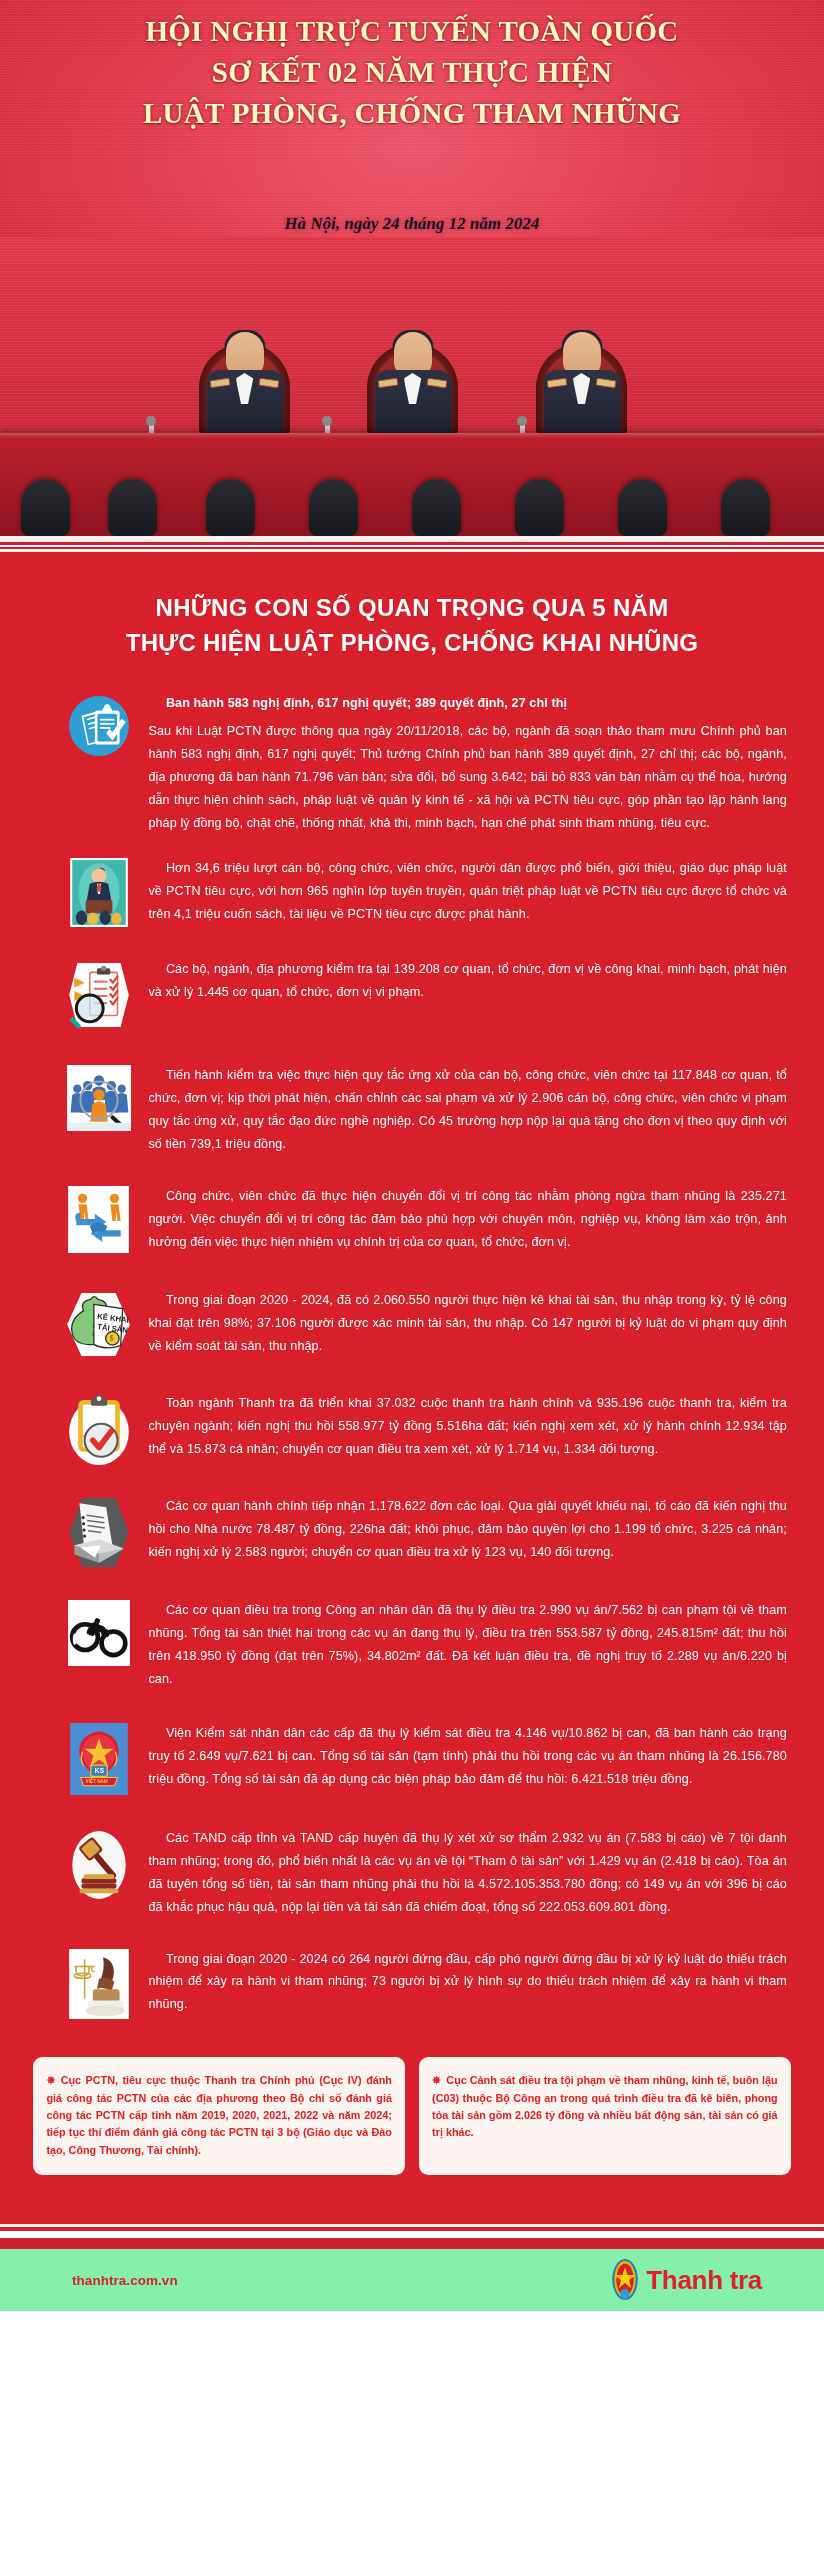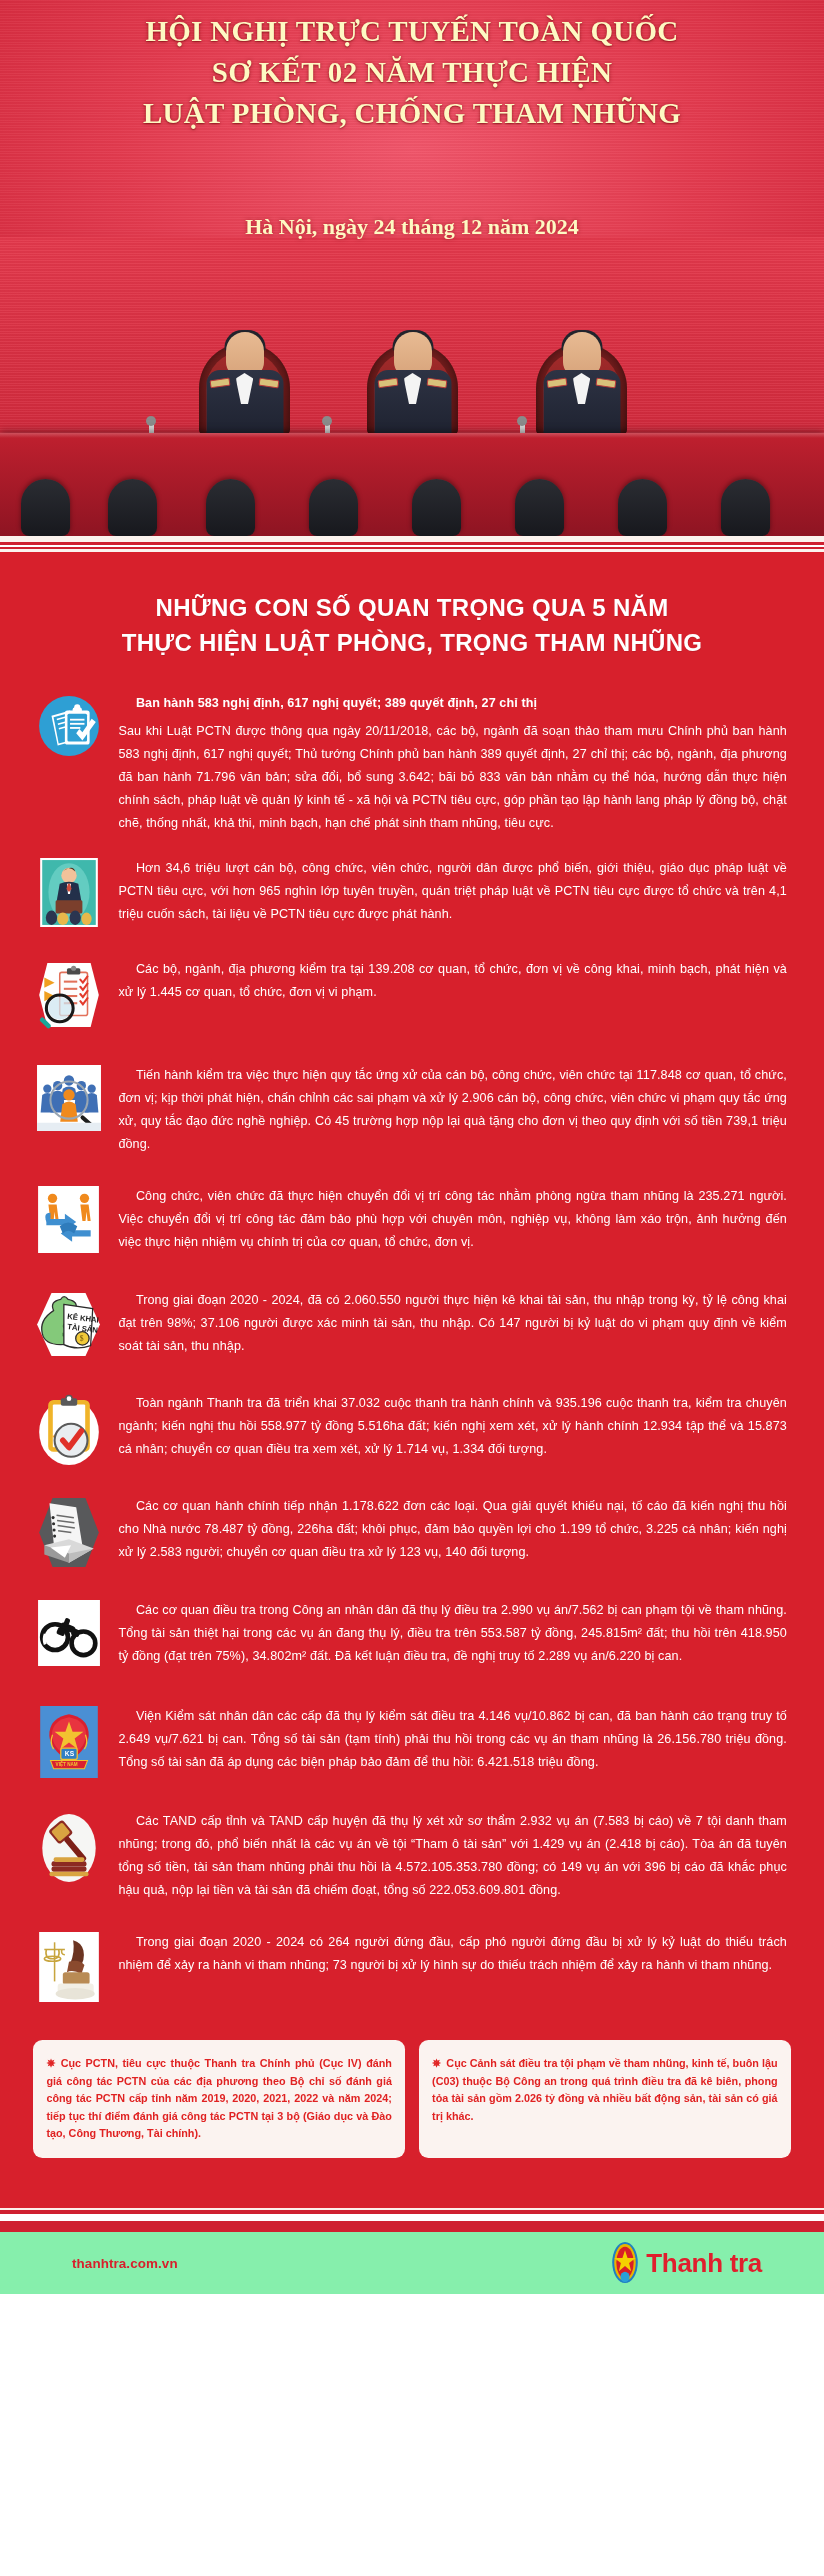--- a/index.html
+++ b/index.html
@@ -56,23 +56,24 @@
   .hero-title .l2 { font-size: 29px; margin-top: 3.1px; }
   .hero-title .l3 { font-size: 29px; margin-top: 3.1px; }
   .hero-date {
     position: absolute;
     top: 214px;
     left: 0;
     width: 824px;
     text-align: center;
     z-index: 6;
     font-family: "Liberation Serif", serif;
+    font-style: italic;
     font-weight: 700;
-    font-size: 22px;
-    color: #fef9c3;
+    font-size: 17px;
+    color: #0f172a;
     text-shadow: 0 0 4.1px rgba(120,0,0,0.5);
   }
 
   
   .stage {
     position: absolute;
     left: 0; right: 0;
     top: 237px;
     height: 299px;
     z-index: 4;
@@ -216,20 +217,21 @@
     letter-spacing: 0.3px;
     color: #ffffff;
     line-height: 1.34;
     text-shadow: 0.5px 0.5px 0 rgba(0,0,0,0.10);
     white-space: nowrap;
   }
   .section-title .t-line.t2 { margin-top: 2.1px; }
 
   .blocks {
     padding: 27px 33px 0 33px;
+    margin-left: 30px;
   }
   .block {
     display: flex;
     align-items: flex-start;
     gap: 14.4px;
     margin-bottom: 21.6px;
     min-height: 77px;
   }
   .block-icon {
     flex: 0 0 71px;
@@ -405,21 +407,21 @@
   <div class="stripe s-red-1"></div>
   <div class="stripe s-white-2"></div>
   <div class="stripe s-red-2"></div>
   <div class="stripe s-white-3"></div>
 </div>
 
 <div class="main">
 
   <div class="section-title">
     <div class="t-line t1">NHỮNG CON SỐ QUAN TRỌNG QUA 5 NĂM</div>
-    <div class="t-line t2">THỰC HIỆN LUẬT PHÒNG, TRỌNG THAM NHŨNG</div>
+    <div class="t-line t2">THỰC HIỆN LUẬT PHÒNG, CHỐNG KHAI NHŨNG</div>
   </div>
 
   <div class="blocks">
 
     <div class="block b1">
       <div class="block-icon">
         <svg width="66" height="66" viewBox="0 0 128 128" aria-hidden="true">
           <circle cx="64" cy="64" r="58" fill="#2e9fd4"></circle>
           <g fill="#ffffff">
             <path d="M30 44 L66 34 L78 92 L42 102 Z"></path>

